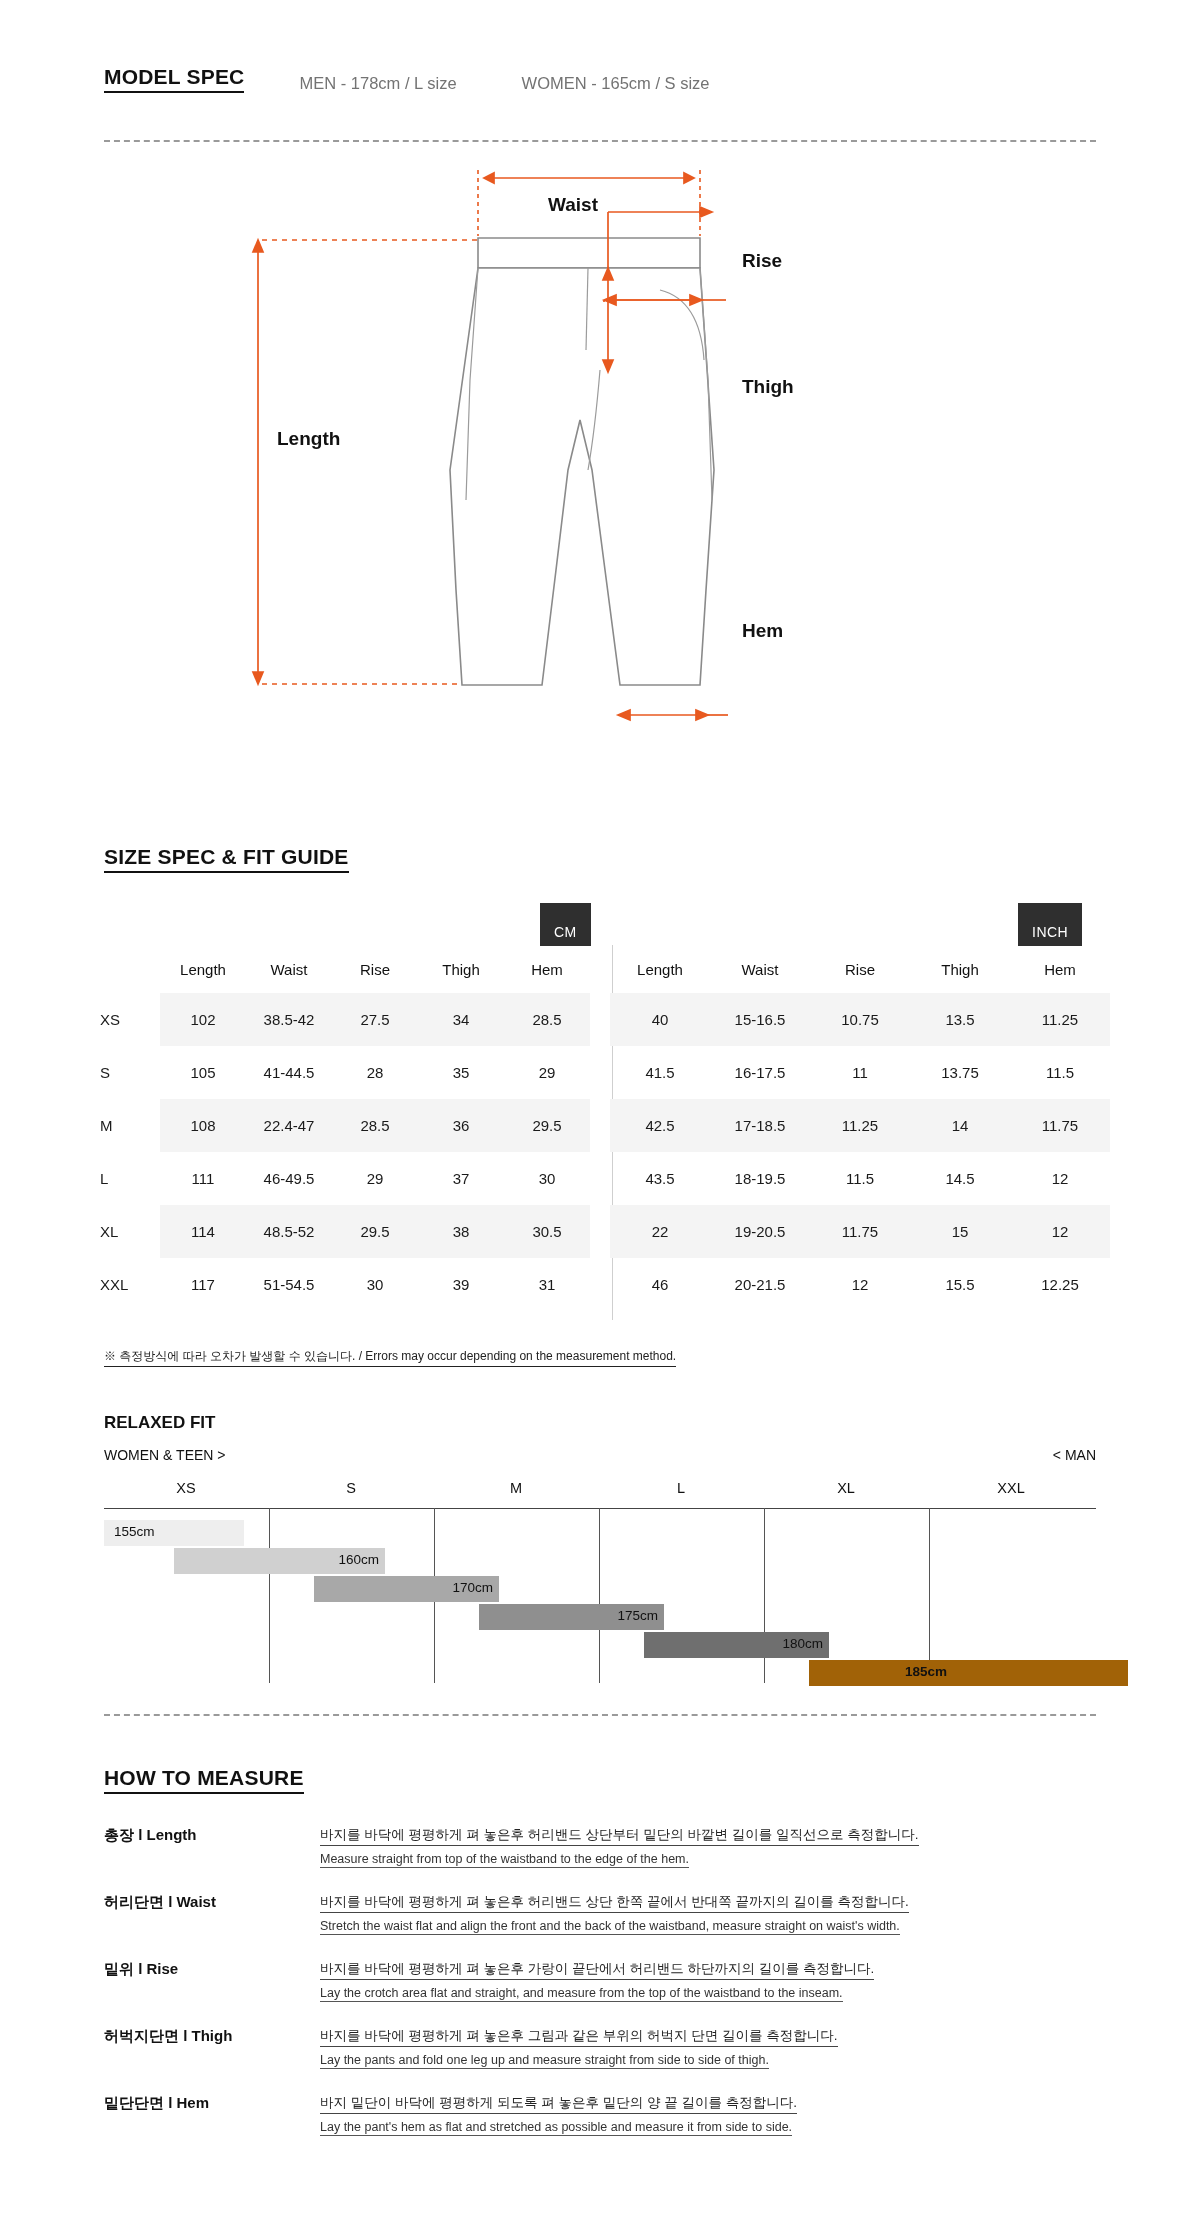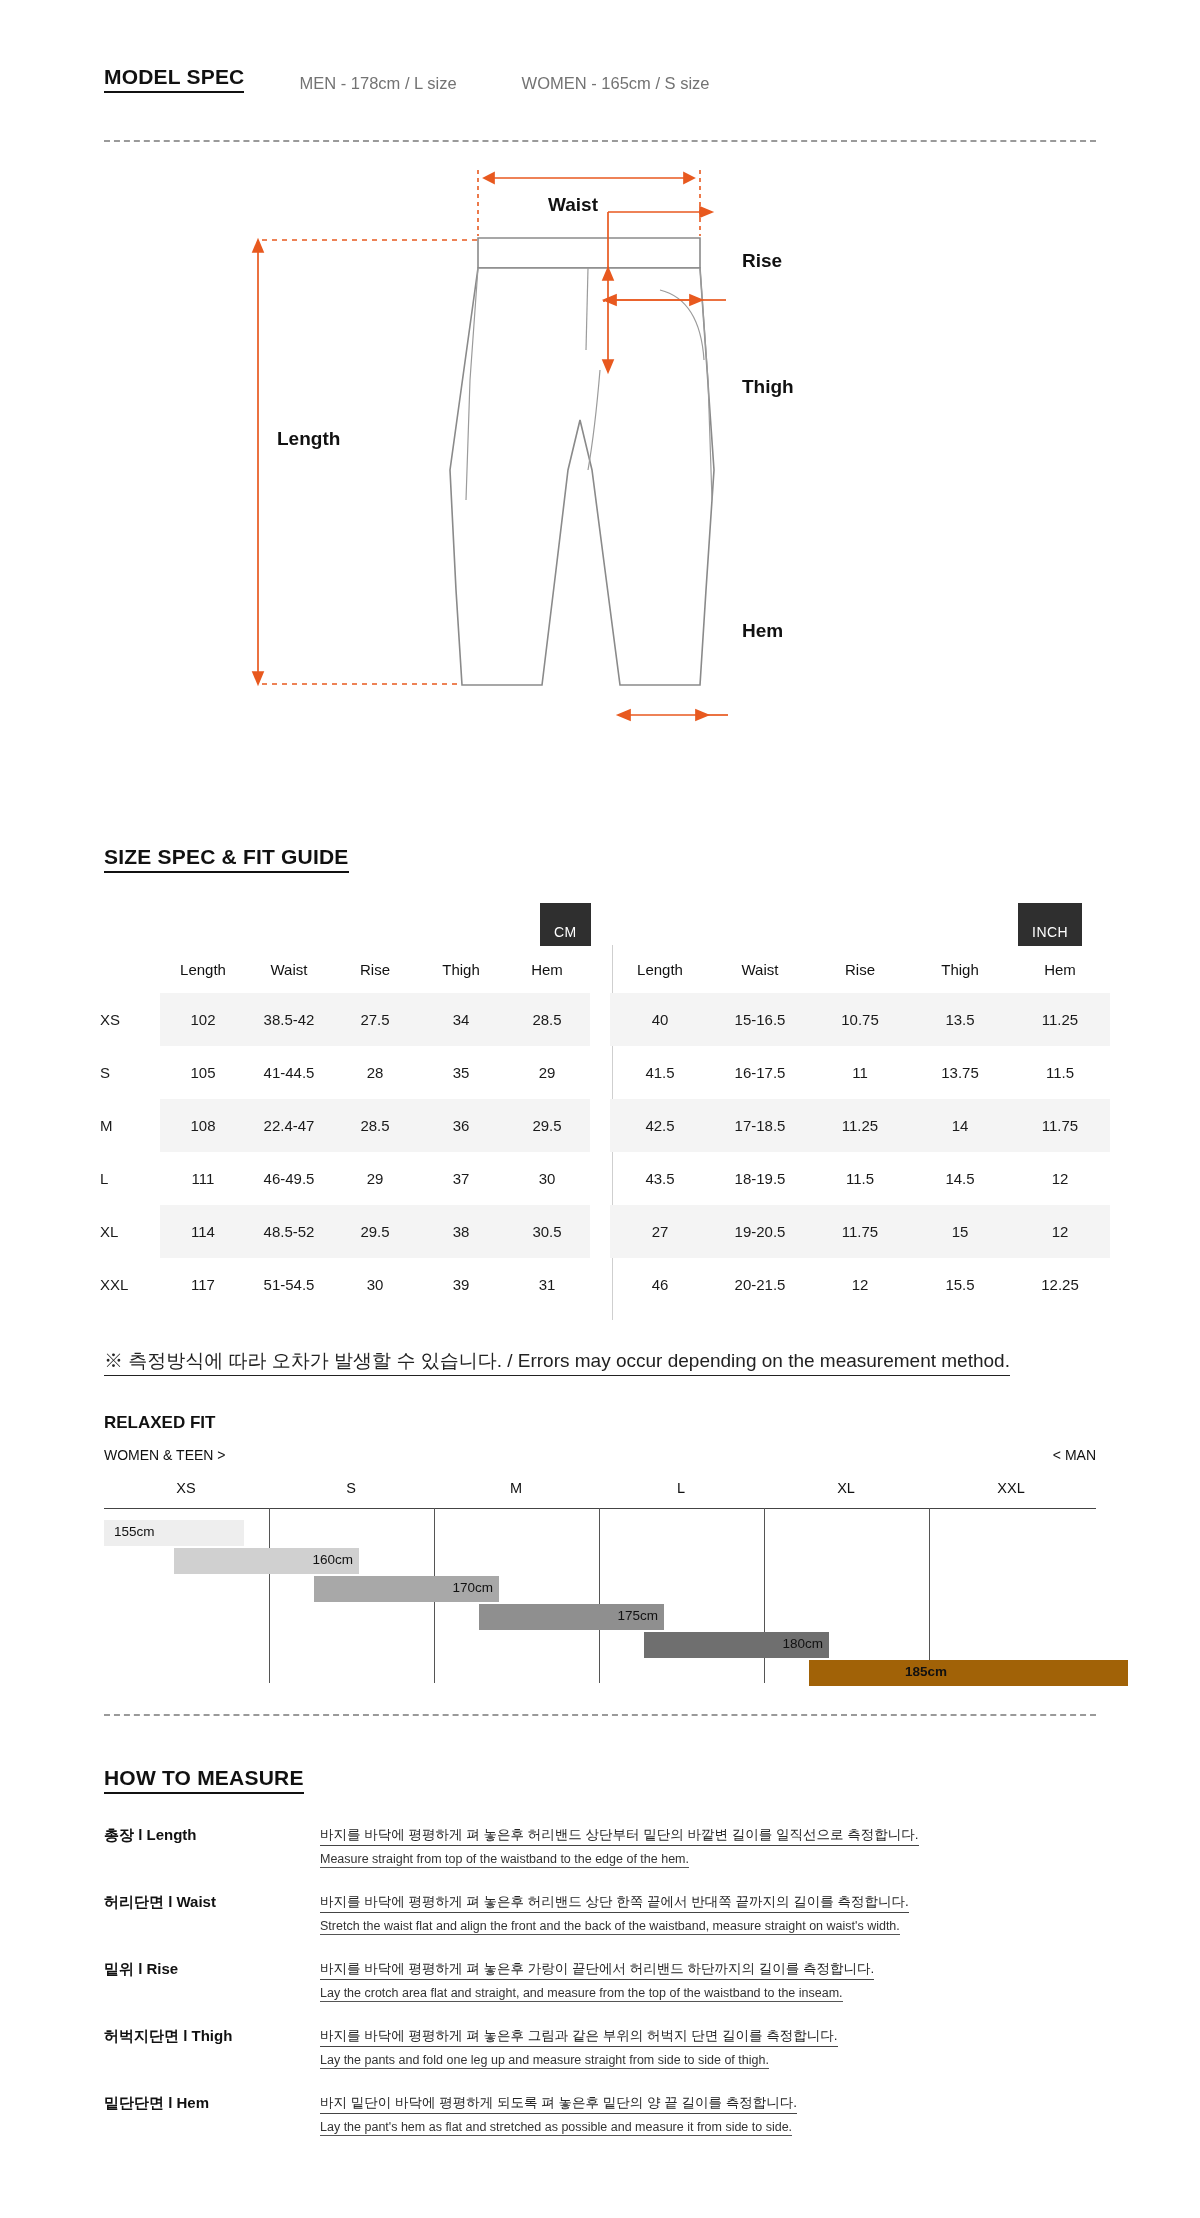--- a/index.html
+++ b/index.html
@@ -135,21 +135,21 @@
     padding-left: 10px;
     font-size: 15px;
   }
   table.spec tbody tr.alt td { background: #f4f4f4; }
   table.spec tbody tr.alt td.sizelabel { background: transparent; }
 
   .note {
     position: absolute;
     left: 104px;
     top: 1348px;
-    font-size: 19px;
+    font-size: 12px;
     color: #222;
     border-bottom: 1px solid #222;
     padding-bottom: 1px;
   }
 
   
   .relaxed-title {
     position: absolute;
     left: 104px;
     top: 1413px;
@@ -498,21 +498,21 @@
           <td>11.75</td>
         </tr>
         <tr>
           <td>43.5</td>
           <td>18-19.5</td>
           <td>11.5</td>
           <td>14.5</td>
           <td>12</td>
         </tr>
         <tr class="alt">
-          <td>27</td>
+          <td>22</td>
           <td>19-20.5</td>
           <td>11.75</td>
           <td>15</td>
           <td>12</td>
         </tr>
         <tr>
           <td>46</td>
           <td>20-21.5</td>
           <td>12</td>
           <td>15.5</td>
@@ -541,21 +541,21 @@
 
     <div class="fit-vline" style="left:165px;"></div>
     <div class="fit-vline" style="left:330px;"></div>
     <div class="fit-vline" style="left:495px;"></div>
     <div class="fit-vline" style="left:660px;"></div>
     <div class="fit-vline" style="left:825px;"></div>
 
     <div class="fit-bar" style="left:0px;   top:42px;  width:140px; background:#eeeeee;">
       <span>155cm</span>
     </div>
-    <div class="fit-bar" style="left:70px;  top:70px;  width:185px; background:#d0d0d0;">
+    <div class="fit-bar" style="left:70px;  top:70px;  width:211px; background:#d0d0d0;">
       <span class="rightlab" style="right:6px;">160cm</span>
     </div>
     <div class="fit-bar" style="left:210px; top:98px;  width:185px; background:#a8a8a8;">
       <span class="rightlab" style="right:6px;">170cm</span>
     </div>
     <div class="fit-bar" style="left:375px; top:126px; width:185px; background:#8f8f8f;">
       <span class="rightlab" style="right:6px;">175cm</span>
     </div>
     <div class="fit-bar" style="left:540px; top:154px; width:185px; background:#6f6f6f;">
       <span class="rightlab" style="right:6px;">180cm</span>

